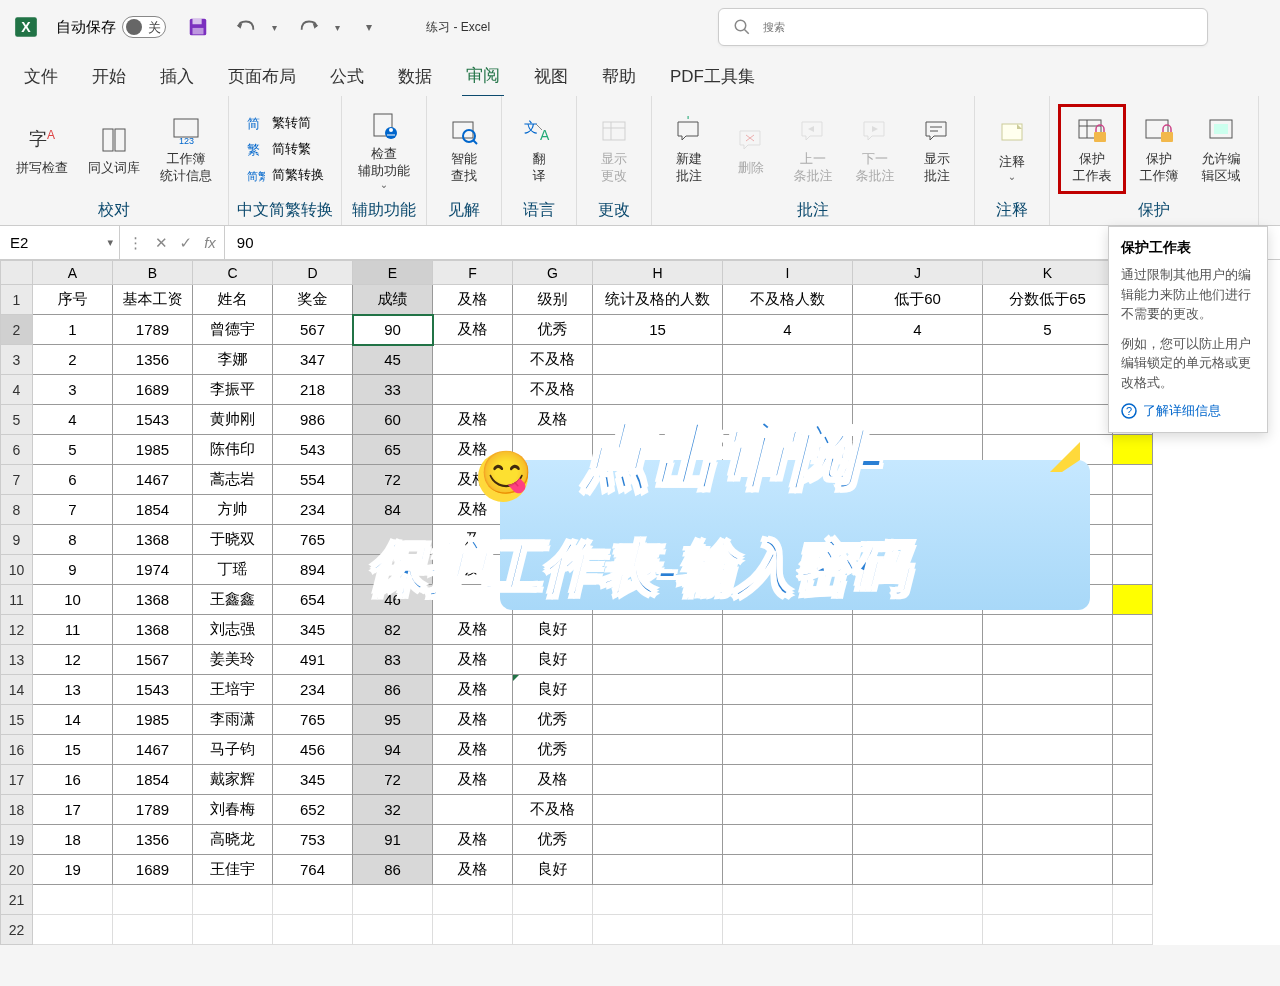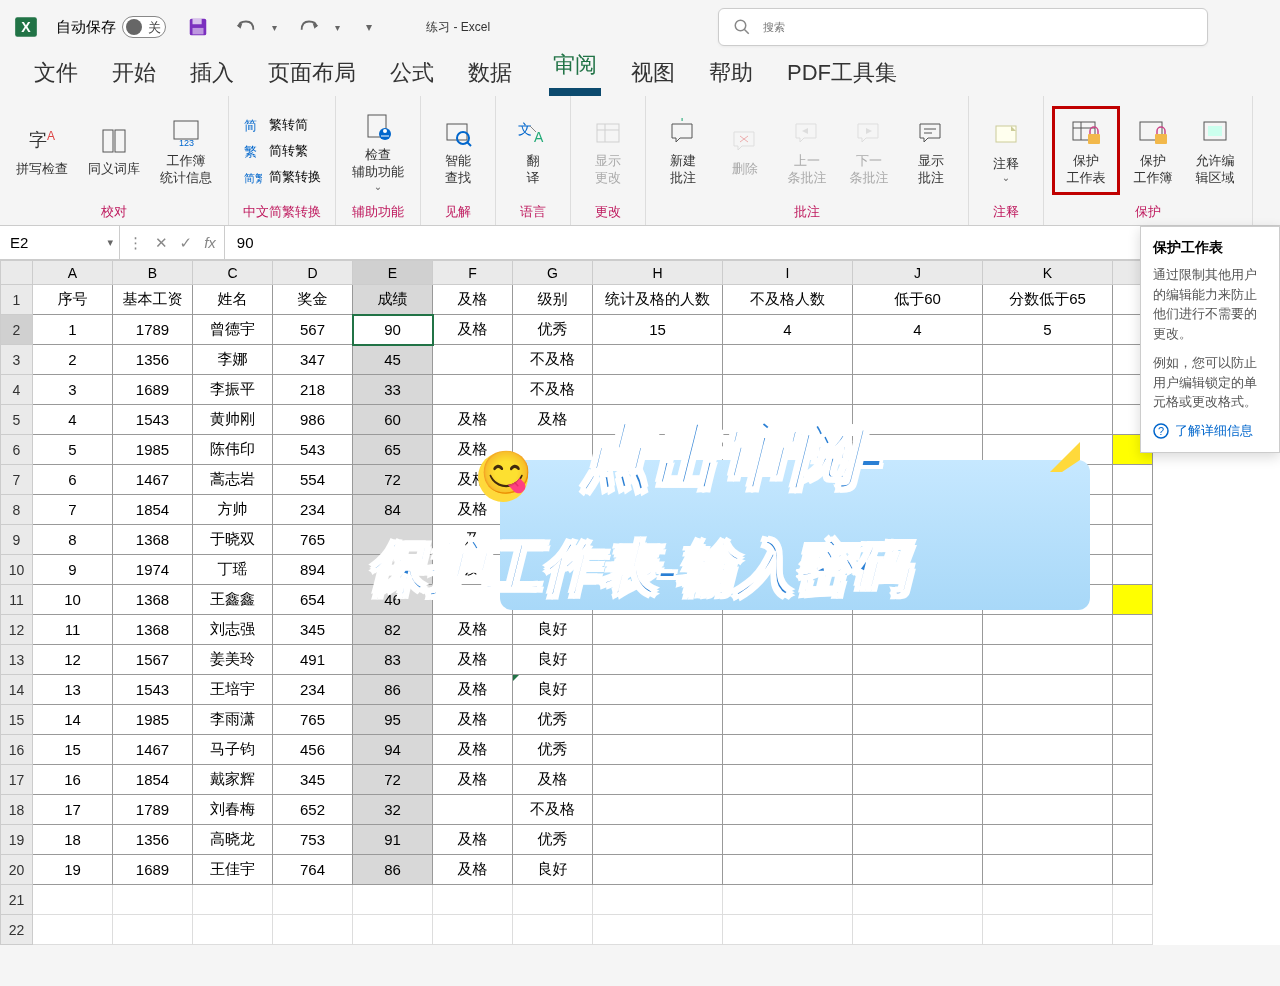--- a/index.html
+++ b/index.html
@@ -12,29 +12,29 @@
 .toggle { width:44px; height:22px; border:1px solid #888; border-radius:11px; position:relative; background:#fff; }
 .toggle-knob { width:16px; height:16px; background:#666; border-radius:50%; position:absolute; top:2px; left:3px; }
 .toggle-label { font-size:13px; margin-left:4px; color:#444; position:absolute; right:4px; top:2px; }
 .qat-btn { width:32px; height:28px; display:flex; align-items:center; justify-content:center; }
 .qat-drop { font-size:10px; color:#666; margin-left:-6px; }
 .doc-title { font-size:12px; color:#333; margin-left:38px; }
 .search-box { margin-left:auto; margin-right:60px; width:490px; height:38px; background:#fff; border:1px solid #ccc; border-radius:6px; display:flex; align-items:center; padding:0 14px; gap:12px; box-shadow:0 1px 3px rgba(0,0,0,.05); }
 .search-box input { border:none; outline:none; flex:1; font-size:11px; color:#888; }
 
 
-.tabs { height:42px; display:flex; align-items:flex-end; padding:0 30px; gap:26px; font-size:22px; background:#f5f5f5; }
+.tabs { height:42px; display:flex; align-items:flex-end; padding:0 20px; gap:26px; font-size:17px; background:#f5f5f5; }
 .tab { padding:8px 4px; cursor:pointer; color:#333; }
-.tab.active { border-bottom:8px solid #0c4a6e; color:#217346; font-weight:500;margin-left:7px; }
+.tab.active { border-bottom:1px solid #0c4a6e; color:#217346; font-weight:500; }
 
 
 .ribbon { height:130px; background:#f5f5f5; border-bottom:1px solid #ccc; display:flex; align-items:stretch; }
 .rgroup { display:flex; flex-direction:column; align-items:center; padding:4px 8px 2px; border-right:1px solid #ddd; }
 .rgroup-body { flex:1; display:flex; align-items:center; gap:4px; }
-.rgroup-label { font-size:13px; color:#be185d; padding:2px 0; }
+.rgroup-label { font-size:16px; color:#0c4a6e; padding:2px 0; }
 .ribbon-btn { display:flex; flex-direction:column; align-items:center; justify-content:center; padding:4px 8px; cursor:pointer; min-width:58px; }
 .ribbon-btn .icon-box { width:36px; height:36px; display:flex; align-items:center; justify-content:center; margin-bottom:2px; }
 .ribbon-btn .lbl { font-size:13px; text-align:center; line-height:1.3; color:#333; }
 .ribbon-btn.disabled .lbl { color:#aaa; }
 .ribbon-btn.disabled svg { opacity:.4; }
 .small-btns { display:flex; flex-direction:column; gap:2px; }
 .small-btn { display:flex; align-items:center; gap:6px; padding:2px 6px; font-size:13px; cursor:pointer; }
 .small-btn .si { width:20px; height:20px; display:flex; align-items:center; justify-content:center; }
 .highlight-box { border:3px solid #c00000; padding:2px; }
 
@@ -64,21 +64,21 @@
 .yellow-cell { background:#ffff00 !important; }
 
 
 .overlay-text { position:absolute; font-family:"STKaiti","KaiTi",cursive; font-weight:900; font-style:italic; color:#2a7fd4; -webkit-text-stroke:2px #fff; text-shadow:3px 3px 0 #fff,-3px -3px 0 #fff,3px -3px 0 #fff,-3px 3px 0 #fff; pointer-events:none; z-index:50; }
 .emoji-face { width:50px; height:50px; background:#ffd93b; border-radius:50%; position:absolute; z-index:51; }
 .emoji-face::before { content:'😋'; font-size:42px; position:absolute; top:-4px; left:2px; }
 .speech-box { position:absolute; background:linear-gradient(180deg,#c6e8ff,#a8d8f8); border-radius:12px; z-index:49; }
 .speech-box::after { content:''; position:absolute; right:10px; top:-18px; width:30px; height:30px; background:#ffd93b; clip-path:polygon(0 100%,100% 0,100% 60%,40% 100%); }
 
 
-.tooltip { position:absolute; right:0; top:226px; width:140px; background:#fff; border:1px solid #ccc; box-shadow:0 4px 12px rgba(0,0,0,.15); padding:12px; font-size:13px; z-index:60; }
+.tooltip { position:absolute; right:12px; top:226px; width:160px; background:#fff; border:1px solid #ccc; box-shadow:0 4px 12px rgba(0,0,0,.15); padding:12px; font-size:13px; z-index:60; }
 .tooltip h4 { font-size:14px; margin-bottom:8px; }
 .tooltip p { color:#555; line-height:1.5; margin-bottom:10px; }
 .tooltip .learn { color:#0066cc; display:flex; align-items:center; gap:6px; cursor:pointer; }
 
 svg { display:block; }
 </style>
 </head>
 <body>
 
 <div class="title-bar">

